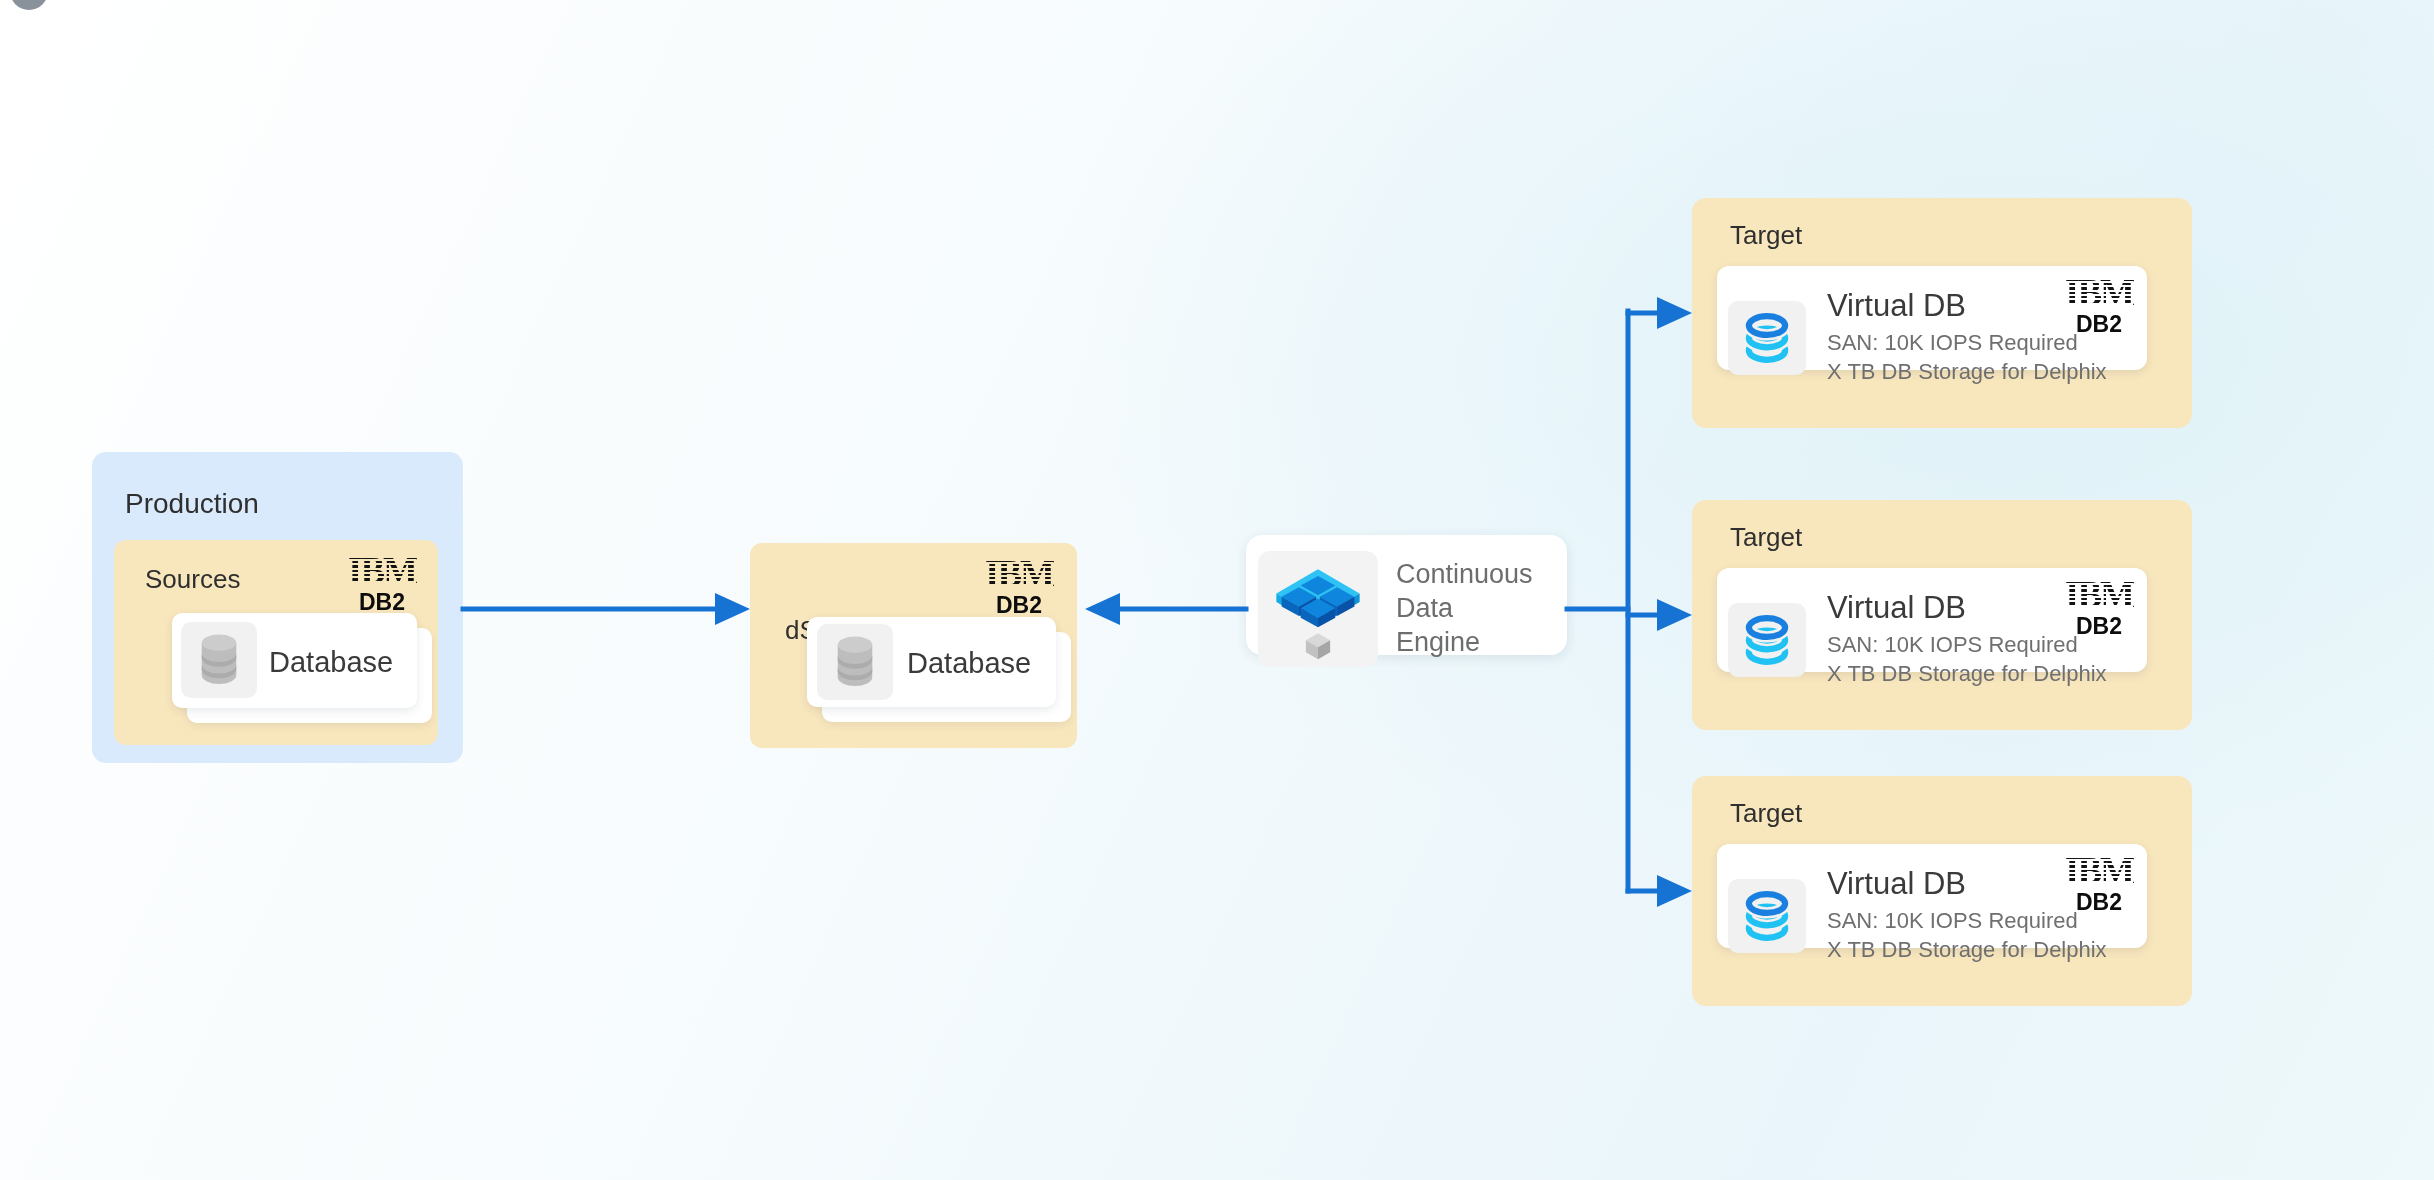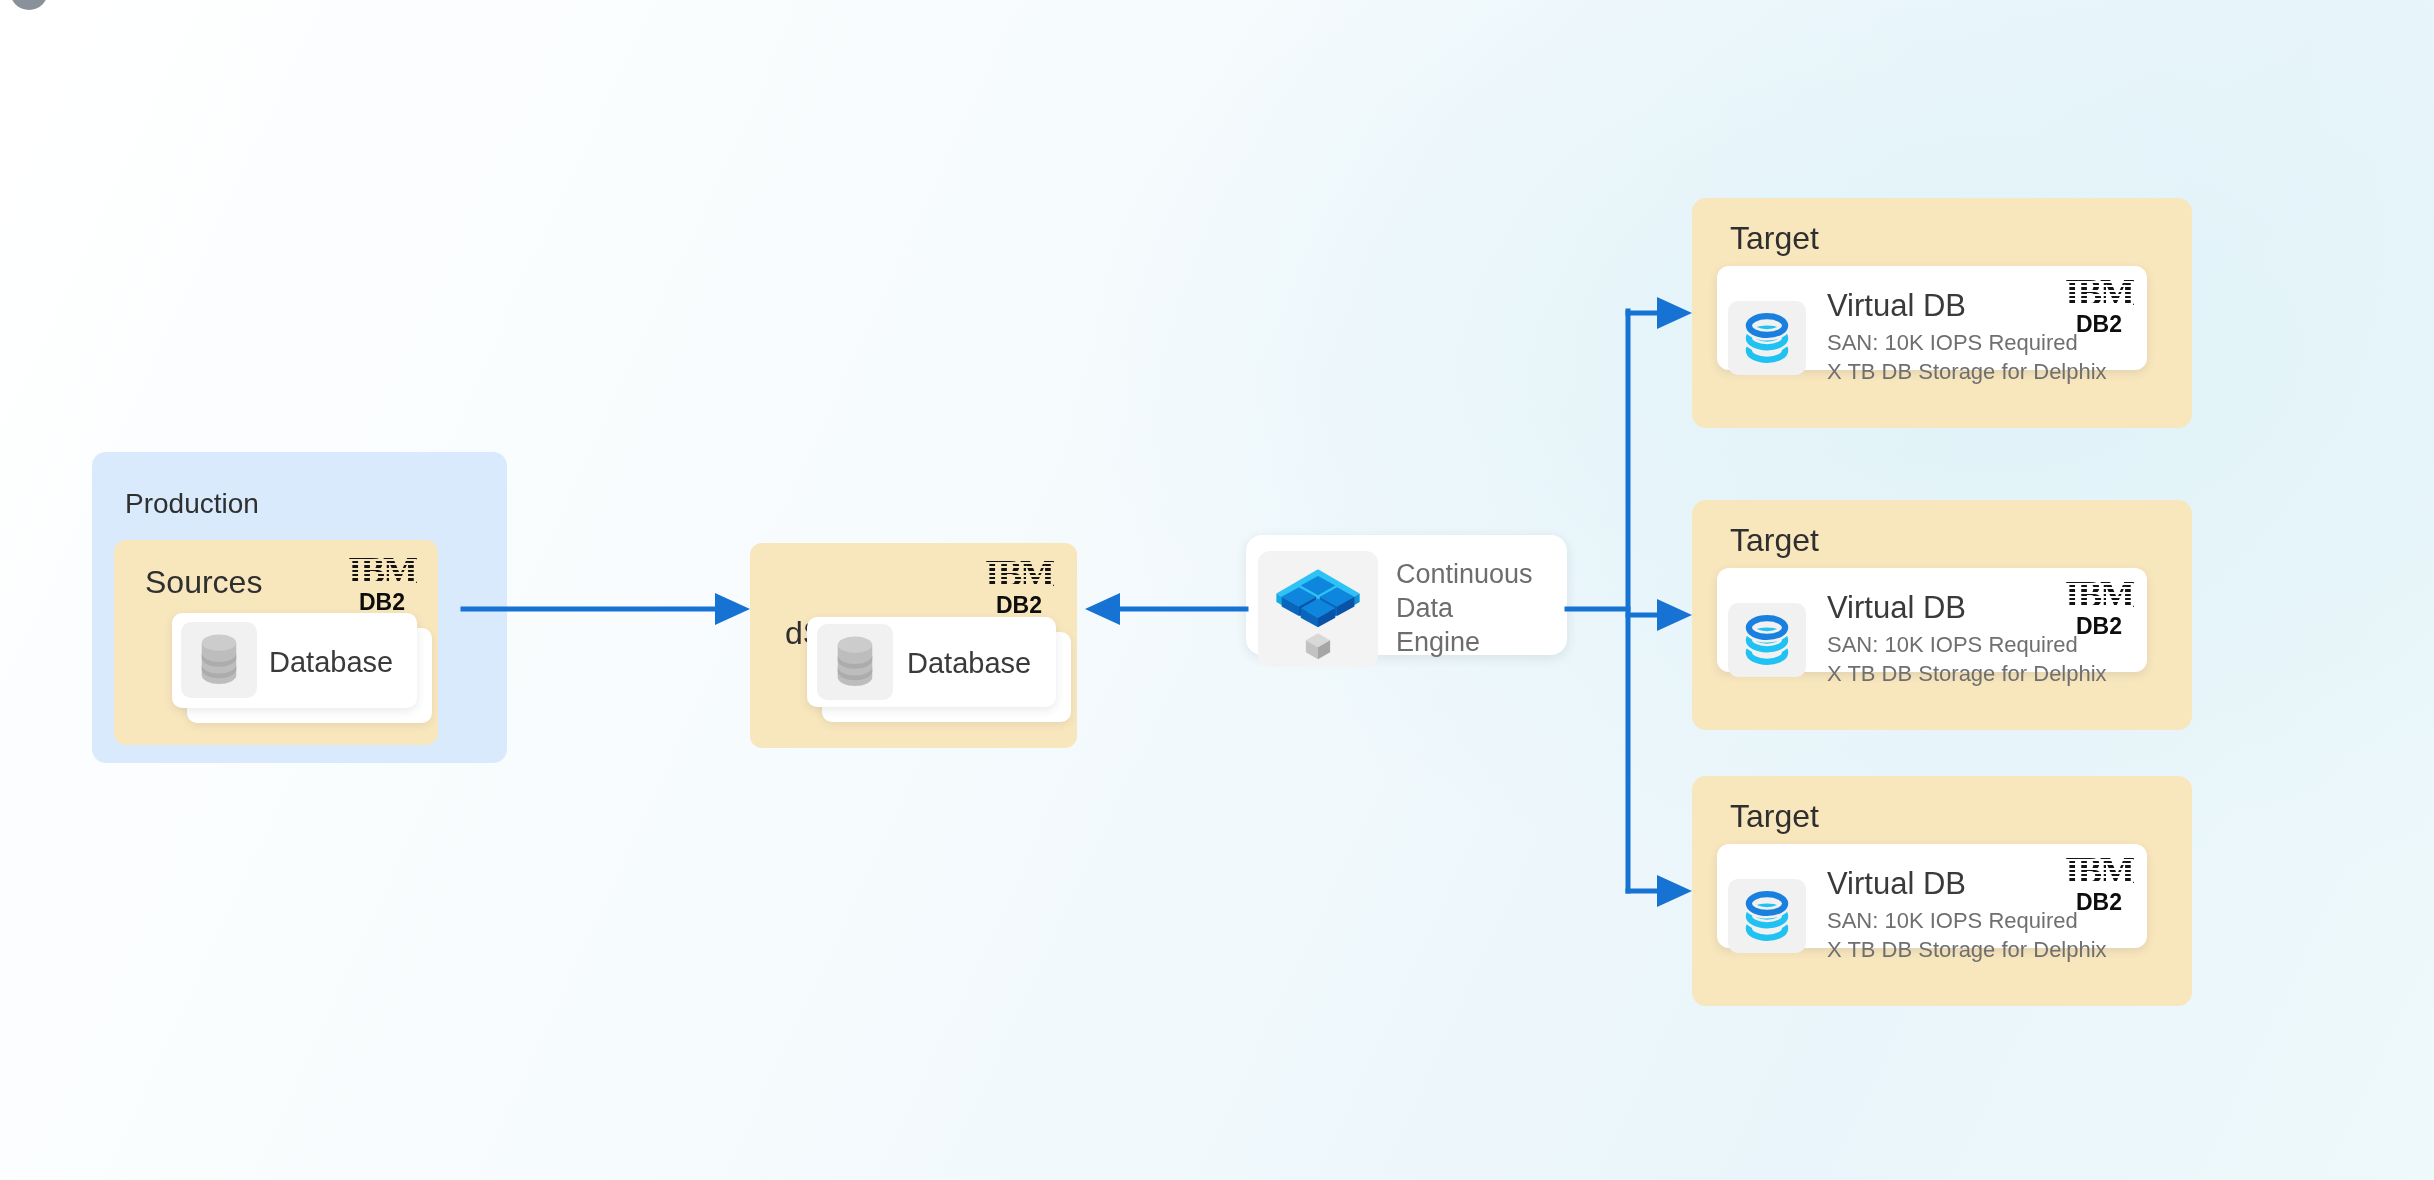--- a/index.html
+++ b/index.html
@@ -11,21 +11,21 @@
       linear-gradient(115deg,#ffffff 0%,#f6fbfd 40%,#e9f5fa 78%,#eef9fb 100%);
   }
 
   
   .corner-dot{position:absolute;left:10px;top:-28px;width:38px;height:38px;border-radius:50%;
     background:#89929a;}
 
   
   .bluebox{position:absolute;background:#d9eafc;border-radius:14px;}
   .group{position:absolute;background:#f8e6bd;border-radius:12px;--stripe:#f8e6bd;}
-  .group-label{position:absolute;font-size:32px;color:#2f2f2f;}
+  .group-label{position:absolute;font-size:26px;color:#2f2f2f;}
   .bluebox-label{position:absolute;font-size:28px;color:#2f2f2f;}
 
   
   .card{position:absolute;background:#ffffff;border-radius:10px;
     box-shadow:0 3px 10px rgba(30,50,70,.10);margin-left:24px;}
   .card.back{box-shadow:0 3px 8px rgba(30,50,70,.08);}
   .tile{position:absolute;background:#f1f1f1;border-radius:10px;
     display:flex;align-items:center;justify-content:center;}
   .db-label{position:absolute;font-size:29px;color:#3a3a3a;}
 
@@ -53,21 +53,21 @@
   .t-tile{left:11px;top:35px;width:78px;height:74px;}
   .t-logo{right:14px;top:8px;}
 
   .arrows{position:absolute;left:0;top:0;}
 </style>
 </head>
 <body>
 
 <div class="corner-dot"></div>
 
-<div class="bluebox" style="left:92px;top:452px;width:371px;height:311px;padding-left:44px;">
+<div class="bluebox" style="left:92px;top:452px;width:371px;height:311px;">
   <div class="bluebox-label" style="left:33px;top:36px;">Production</div>
 
   <div class="group" style="left:22px;top:88px;width:324px;height:205px;">
     <div class="group-label" style="left:31px;top:24px;">Sources</div>
 
     <div class="ibmlogo" style="right:22px;top:12px;">
       <div class="ibm-word">IBM</div>
       <div class="ibm-sub">DB2</div>
     </div>
 

